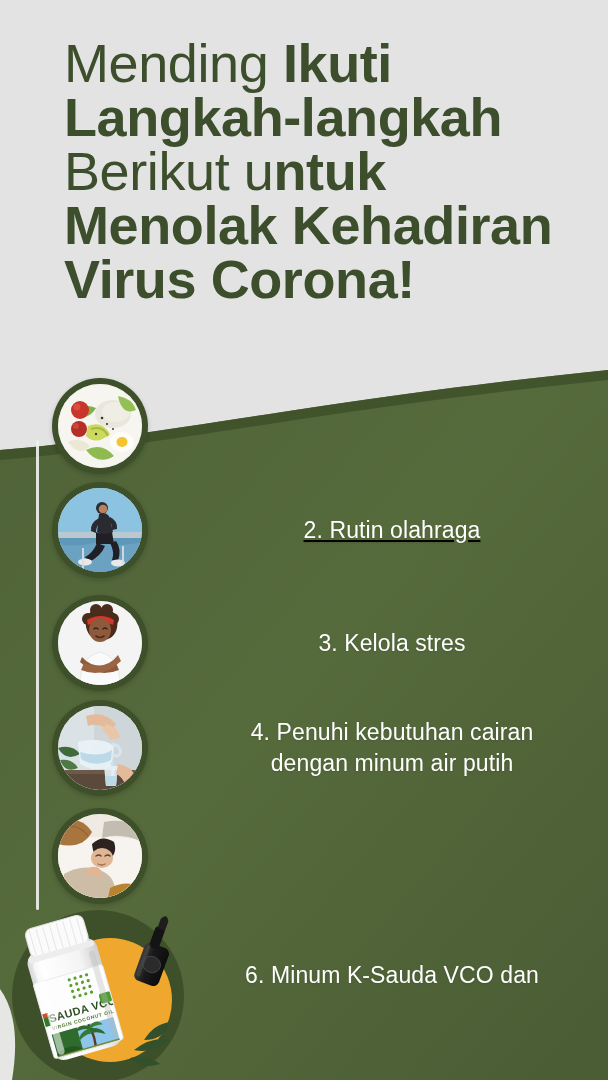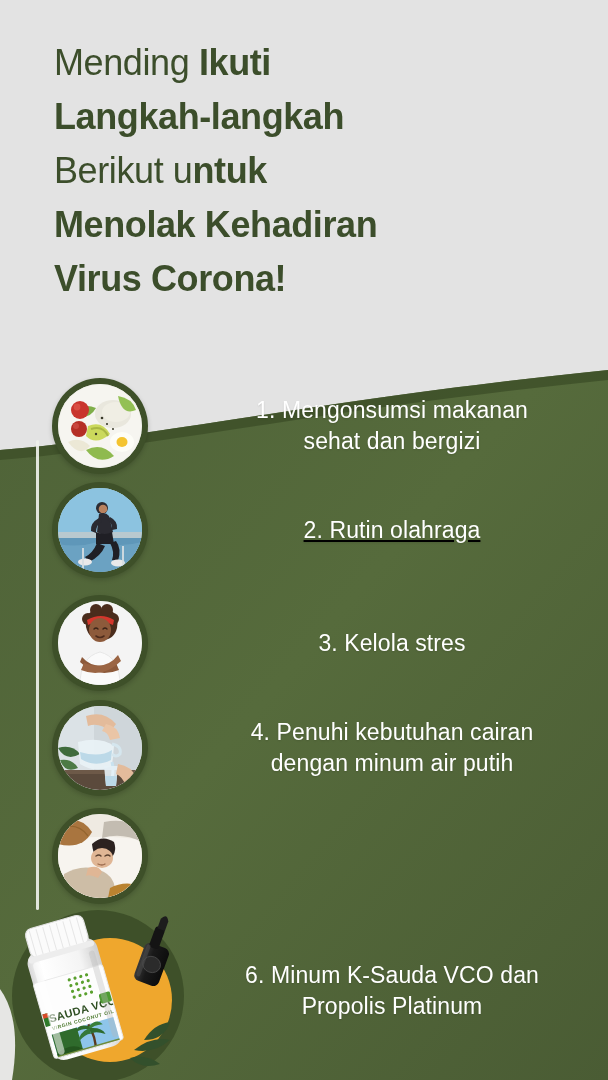--- a/index.html
+++ b/index.html
@@ -16,25 +16,25 @@
     position: relative;
     width: 608px;
     height: 1080px;
     background: #e3e3e3;
     overflow: hidden;
   }
 
   
   .headline {
     position: absolute;
-    left: 54px;
+    left: 64px;
     top: 36px;
     width: 520px;
     color: #3c4e2b;
-    font-size: 36px;
+    font-size: 54px;
     line-height: 54px;
     letter-spacing: -0.4px;
     font-weight: 400;
   }
   .headline .b { font-weight: 700; }
   .headline .ln { display: block; white-space: nowrap; }
 
   
   .green-panel {
     position: absolute;
@@ -190,24 +190,20 @@
             <path d="M10 58 q12 -6 22 4 q-10 12 -22 -4z" fill="#ece8d6"></path>
             <path d="M28 66 q16 -8 28 6 q-16 10 -28 -6z" fill="#8fba4f"></path>
             <circle cx="44" cy="34" r="1.3" fill="#3a3a2a"></circle>
             <circle cx="49" cy="40" r="1.1" fill="#3a3a2a"></circle>
             <circle cx="38" cy="50" r="1.2" fill="#3a3a2a"></circle>
             <circle cx="55" cy="45" r="1" fill="#3a3a2a"></circle>
           </svg>
         </div>
       </div>
     </div>
-    <div class="step-text">
-      <div>1. Mengonsumsi makanan</div>
-      <div>sehat dan bergizi</div>
-    </div>
   </div>
 
   <div class="step" id="step-2">
     <div class="thumb-wrap">
       <div class="thumb">
         <div class="inner">
           <svg viewBox="0 0 84 84" aria-hidden="true">
             <rect width="84" height="84" fill="#8fc2dd"></rect>
             <rect y="0" width="84" height="46" fill="#8cc3e0"></rect>
             <rect y="44" width="84" height="6" fill="#b9c9cf"></rect>
@@ -334,21 +330,20 @@
           </svg>
         </div>
       </div>
     </div>
   </div>
 
   <div class="step" id="step-6">
     <div class="thumb-wrap"></div>
     <div class="step-text bold">
       <div>6. Minum K-Sauda VCO dan</div>
-      <div>Propolis Platinum</div>
     </div>
   </div>
 
   <div class="product">
     <svg viewBox="0 0 210 180" aria-hidden="true">
       <defs>
         <linearGradient id="btl" x1="0" y1="0" x2="1" y2="0">
           <stop offset="0%" stop-color="#d8d8d8"></stop>
           <stop offset="18%" stop-color="#ffffff"></stop>
           <stop offset="72%" stop-color="#f4f4f4"></stop>

